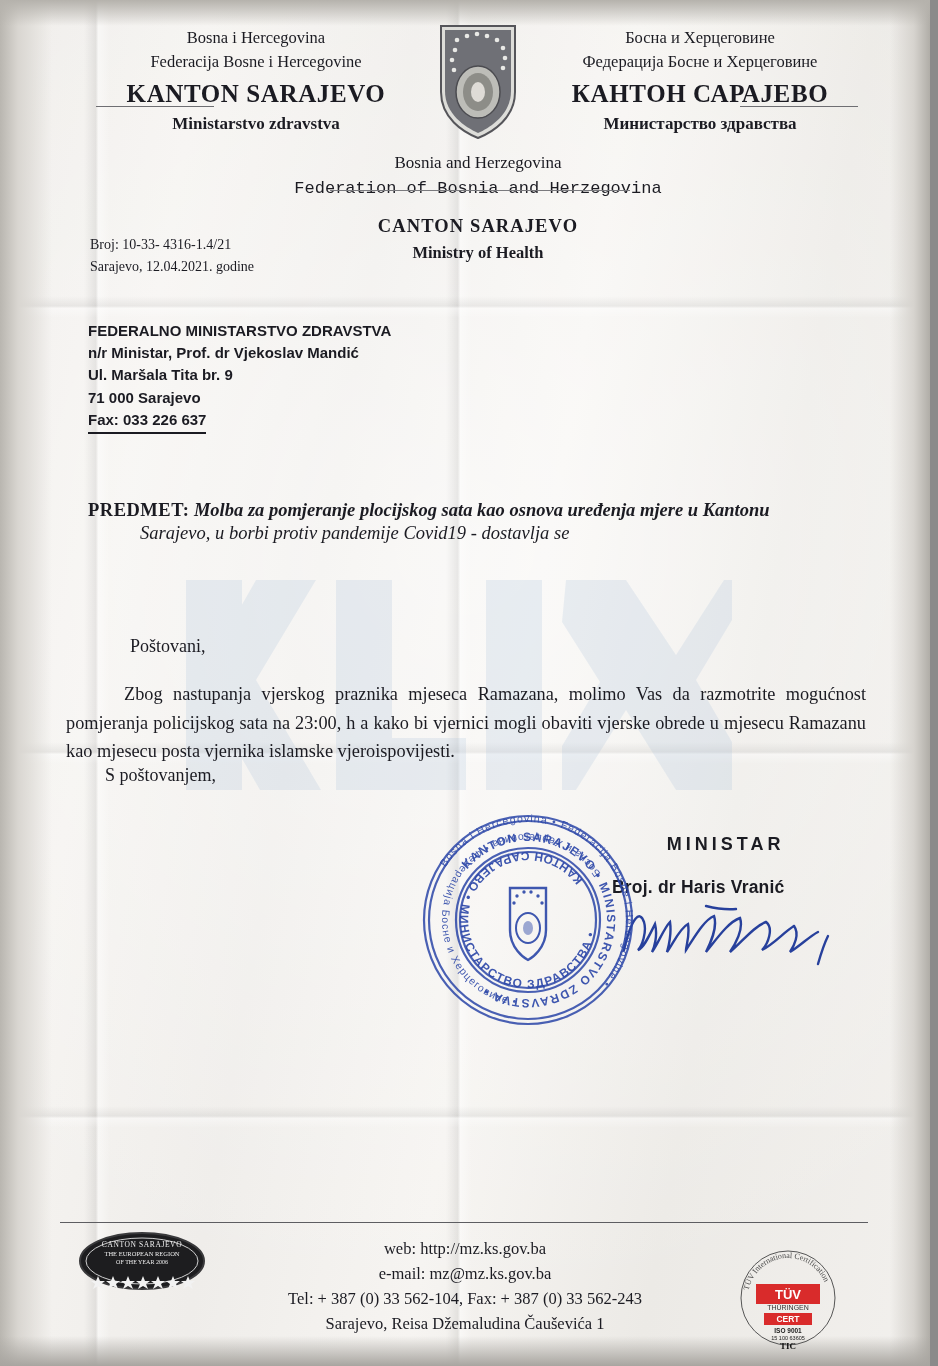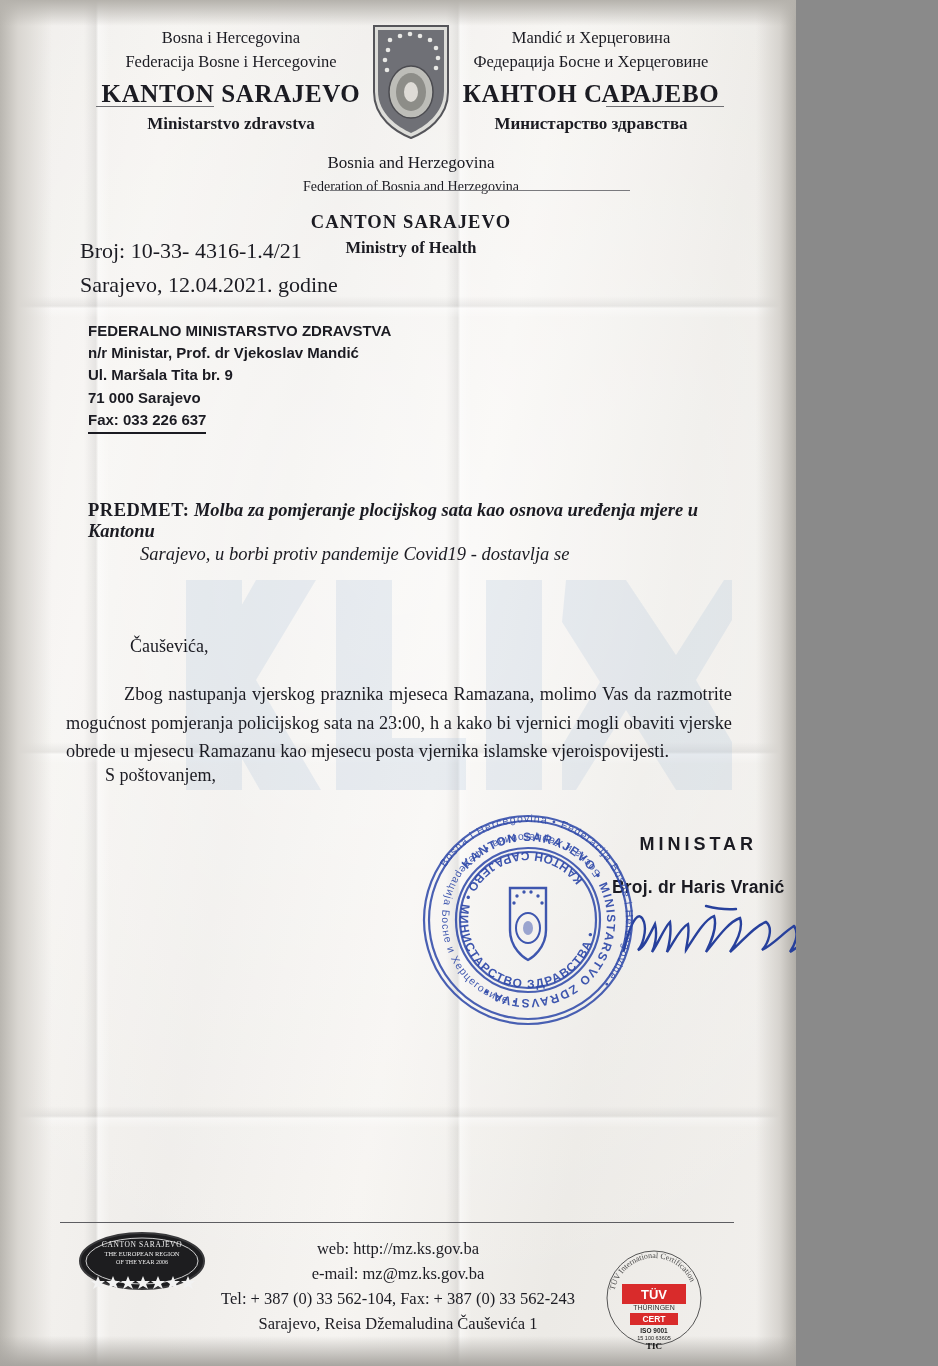--- a/index.html
+++ b/index.html
@@ -2,21 +2,21 @@
 <html><head>
 <meta charset="utf-8">
 <style>
   html, body {
     margin: 0;
     padding: 0;
     background: #8a8a8a;
   }
   .page {
     position: relative;
-    width: 796px;
+    width: 930px;
     height: 1366px;
     overflow: hidden;
     background: #f3f1ee;
     font-family: "Liberation Serif", serif;
     color: #1b1b22;
   }
   
   .paper-bg {
     position: absolute;
     inset: 0;
@@ -64,48 +64,48 @@
     flex: 0 0 auto;
   }
   .coat svg { width: 100%; height: 100%; display:block; }
 
   .hdr-en {
     margin-top: 8px;
     text-align: center;
     line-height: 1.5;
   }
   .hdr-en .e1 { font-size: 17px; }
-  .hdr-en .e2 { font-size: 14px; }
+  .hdr-en .e2 { font-size: 17px; font-family: Liberation Mono, monospace; }
   .hdr-en .e3 { font-size: 18.5px; font-weight: bold; letter-spacing: 1.1px; margin-top: 12px; }
   .hdr-en .e4 { font-size: 16.5px; font-weight: bold; }
 
   .rule-left { position:absolute; left:96px; top:106px; width: 118px; height:1px; background:#6e6e72; }
   .rule-right { position:absolute; right:72px; top:106px; width: 118px; height:1px; background:#6e6e72; }
   .rule-center { position:absolute; left:330px; top:190px; width: 300px; height:1px; background:#7a7a7e; }
 
   
-  .meta { position: absolute; top: 234px; left: 80px; font-size: 22px; line-height: 1.55; }
+  .meta { position: absolute; top: 234px; left: 90px; font-size: 14px; line-height: 1.55; }
 
   
   .addressee { position: absolute; top: 320px; left: 88px; font-family: "Liberation Sans", sans-serif; font-weight: bold; font-size: 15px; line-height: 1.48; }
   .addressee .fax { display: inline-block; border-bottom: 2px solid #1b1b22; padding-bottom: 1px; }
 
   
   .subject { position: absolute; top: 500px; left: 88px; right: 96px; font-size: 18.5px; }
   .subject .lbl { font-weight: bold; letter-spacing: 0.5px; }
   .subject .txt { font-style: italic; font-weight: bold; }
   .subject .line2 { display:block; margin-left: 52px; margin-top: 2px; font-style: italic; font-weight: normal; }
 
   
   .salutation { position:absolute; top: 636px; left: 130px; font-size: 18px; }
   .para { position:absolute; top: 680px; left: 66px; right: 64px; font-size: 18.3px; line-height: 1.57; text-align: justify; text-indent: 58px; }
   .closing { position:absolute; top: 765px; left: 105px; font-size: 18px; }
 
   
-  .sig-block { position:absolute; top: 834px; left: 612px; text-align: center; }
+  .sig-block { position:absolute; top: 834px; left: 612px; text-align: right; }
   .sig-title { font-family: "Liberation Sans", sans-serif; font-weight: bold; font-size: 18px; letter-spacing: 4px; }
   .sig-name { font-family: "Liberation Sans", sans-serif; font-weight: bold; font-size: 17.5px; margin-top: 22px; letter-spacing: 0.2px; }
 
   
   .handsig { position:absolute; top: 892px; left: 618px; width: 230px; height: 90px; }
   .handsig svg { width:100%; height:100%; overflow: visible; }
 
   
   .stamp { position:absolute; top: 812px; left: 420px; width: 216px; height: 216px; }
   .stamp svg { width:100%; height:100%; }
@@ -171,21 +171,21 @@
                 <circle cx="19" cy="38" r="2.3"></circle>
               <circle cx="21" cy="48" r="2.3"></circle>
             </g>
             <ellipse cx="45" cy="70" rx="22" ry="26" fill="#bdbdb8" stroke="#4b4b50" stroke-width="1.5"></ellipse>
             <ellipse cx="45" cy="70" rx="15" ry="19" fill="#8d8d88"></ellipse>
             <ellipse cx="45" cy="70" rx="7" ry="10" fill="#dedbd6"></ellipse>
           </svg>
         </div>
 
         <div class="hdr-col right">
-          <div class="l1">Mandić и Херцеговина</div>
+          <div class="l1">Босна и Херцеговине</div>
           <div class="l2">Федерација Босне и Херцеговине</div>
           <div class="l3">КАНТОН САРАЈЕВО</div>
           <div class="l4">Министарство здравства</div>
         </div>
       </div>
 
       <div class="hdr-en">
         <div class="e1">Bosnia and Herzegovina</div>
         <div class="e2">Federation of Bosnia and Herzegovina</div>
         <div class="e3">CANTON SARAJEVO</div>
@@ -222,21 +222,21 @@
           <rect x="10" y="20" width="56" height="210"></rect>
           <polygon points="80,20 140,20 80,120 145,230 84,230 22,122"></polygon>
           <rect x="160" y="20" width="56" height="210"></rect>
           <rect x="160" y="178" width="130" height="52"></rect>
           <rect x="310" y="20" width="56" height="210"></rect>
           <polygon points="390,20 450,20 500,95 548,20 556,20 556,60 520,120 556,182 556,230 500,230 450,150 400,230 386,230 386,186 424,122 386,62"></polygon>
         </g>
       </svg>
     </div>
 
-    <div class="salutation">Čauševića,</div>
+    <div class="salutation">Poštovani,</div>
     <div class="para">Zbog nastupanja vjerskog praznika mjeseca Ramazana, molimo Vas da razmotrite mogućnost pomjeranja policijskog sata na 23:00, h a kako bi vjernici mogli obaviti vjerske obrede u mjesecu Ramazanu kao mjesecu posta vjernika islamske vjeroispovijesti.</div>
     <div class="closing">S poštovanjem,</div>
 
     <div class="sig-block">
       <div class="sig-title">MINISTAR</div>
       <div class="sig-name">Broj. dr Haris Vranić</div>
     </div>
 
     <div class="handsig">
       <svg viewBox="0 0 230 90">

